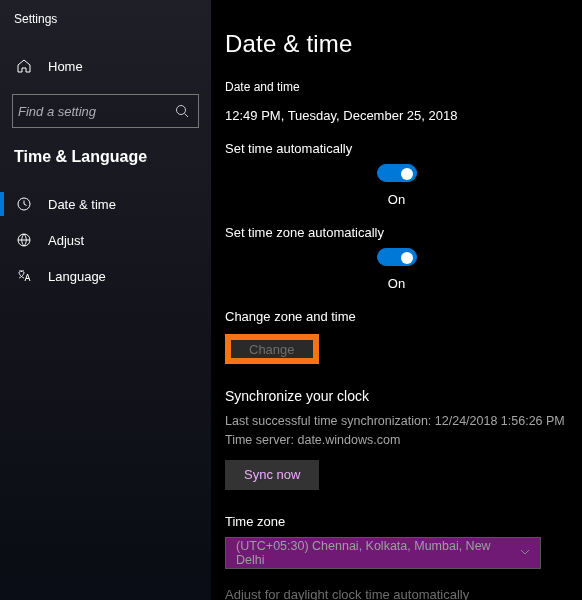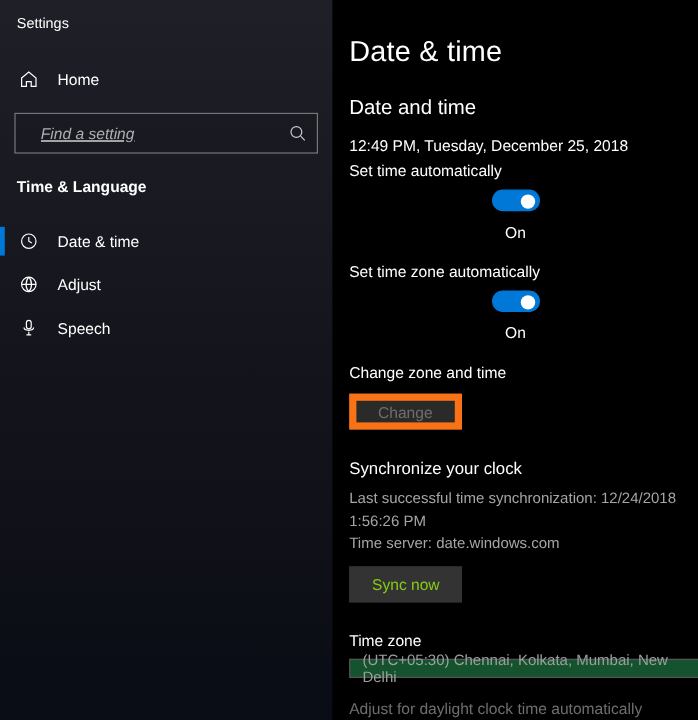--- a/index.html
+++ b/index.html
@@ -1,50 +1,50 @@
 <!DOCTYPE html>
 <html><head>
   <meta charset="utf-8">
   <style>
     * { margin:0; padding:0; box-sizing:border-box; font-family:"Segoe UI",-apple-system,Arial,sans-serif; -webkit-font-smoothing:antialiased; }
     body { width:582px; height:600px; background:#000; color:#fff; overflow:hidden; display:flex; }
-    .sidebar { width:277px; height:100%; background:linear-gradient(180deg,#1e1f27 0%,#12131a 60%,#0a0c15 100%); padding-top:12px; position:relative; display:flex; flex-direction:column; }
+    .sidebar { width:211px; height:100%; background:linear-gradient(180deg,#1e1f27 0%,#12131a 60%,#0a0c15 100%); padding-top:12px; position:relative; display:flex; flex-direction:column; }
     .app-title { font-size:12px; font-weight:400; color:#fff; padding-left:14px; height:22px; }
     .nav-row { display:flex; align-items:center; height:36px; padding-left:16px; gap:16px; cursor:default; }
     .nav-row.selected { position:relative; }
     .nav-row.selected::before { content:""; position:absolute; left:0; top:6px; bottom:6px; width:4px; background:#0078d7; }
     .nav-icon { width:16px; height:16px; display:flex; align-items:center; justify-content:center; }
     .nav-label { font-size:13px; color:#fff; }
-    .search-wrap { margin:10px 12px 10px 12px; height:34px; position:relative; border:1px solid #777; background:rgba(0,0,0,.05); display:flex; align-items:center; padding:0 30px 0 21px;text-decoration:underline; }
+    .search-wrap { margin:10px 12px 10px 12px; height:34px; position:relative; border:1px solid #777; background:rgba(0,0,0,.05); display:flex; align-items:center; padding:0 30px 0 5px; }
     .search-input { width:100%; background:transparent; border:none; outline:none; color:#eee; font-size:13px; }
     .search-input::placeholder { color:#aeaeb2; font-style:italic; }
     .search-icon { position:absolute; right:8px; top:8px; width:16px; height:16px; }
-    .cat-title { font-size:13px; font-weight:600; color:#fff; padding:10px 14px 10px 14px; }
+    .cat-title { font-size:16px; font-weight:600; color:#fff; padding:10px 14px 10px 14px; }
     .nav-list { margin-top:10px; }
     .main { flex:1; height:100%; background:#000; padding:30px 14px 0 14px; overflow:hidden; }
     .page-h1 { font-size:24px; font-weight:300; letter-spacing:.2px; margin-bottom:22px; }
-    .section-h { font-size:17px; font-weight:400; margin-bottom:14px; }
-    .time-text { font-size:13px; color:#fff; margin-bottom:6px; }
+    .section-h { font-size:12px; font-weight:400; margin-bottom:14px; }
+    .time-text { font-size:13px; color:#fff; margin-bottom:18px; }
     .grp { margin-bottom:18px; }
     .grp-label { font-size:13px; color:#fff; margin-bottom:8px; }
     .toggle { display:flex; align-items:center; gap:10px;flex-direction:column; }
     .switch { width:40px; height:18px; border-radius:9px; background:#0078d7; position:relative; border:1px solid #0078d7; }
     .switch.off { background:transparent; border:1px solid #666; }
     .switch .knob { position:absolute; top:2.5px; width:12px; height:12px; border-radius:50%; background:#fff; }
     .switch.on .knob { right:3px; }
     .switch.off .knob { left:3px; background:#777; }
     .switch.disabled { opacity:.5; }
     .toggle-text { font-size:13px; color:#fff; }
     .toggle-text.dim { color:#fef9c3; }
-    .btn { height:30px; padding:0 18px; background:#333; border:1px solid #333; color:#84cc16; font-size:13px; display:inline-flex; align-items:center; cursor:default; margin-top:2px; }
+    .btn { height:30px; padding:0 18px; background:#333; border:1px solid #333; color:#f0abfc; font-size:13px; display:inline-flex; align-items:center; cursor:default; margin-top:2px; }
     .btn.disabled { color:#6e6e6e; background:#2a2a2a; border:6px solid #f97316; }
     .sync { margin-top:24px; margin-bottom:24px; }
     .sync .small { font-size:12.5px; color:#a5a5a5; line-height:1.5; }
     .sync-h { font-size:14px; margin-bottom:8px; }
-    .tz-select { width:316px; height:16px; border:1px solid #555; background:#14532d; display:flex; align-items:center; padding:0 30px 0 10px; position:relative; font-size:12.5px; color:#9e9e9e; }
+    .tz-select { width:316px; height:32px; border:1px solid #555; background:#701a75; display:flex; align-items:center; padding:0 30px 0 10px; position:relative; font-size:12.5px; color:#9e9e9e; }
     .tz-select .chev { position:absolute; right:8px; top:7px; }
     .dim-label { font-size:13px; color:#6e6e6e; }
     svg { display:block; }
   </style>
 </head>
 <body>
 
 <div class="sidebar">
   <div class="app-title">Settings</div>
 
@@ -86,25 +86,24 @@
         <svg width="16" height="16" viewBox="0 0 16 16" fill="none" stroke="#fff" stroke-width="1">
             <circle cx="8" cy="8" r="6"></circle>
             <path d="M2 8 H14 M8 2 C5 5 5 11 8 14 M8 2 C11 5 11 11 8 14"></path>
           </svg>
       </span>
       <span class="nav-label">Adjust</span>
     </div>
     <div class="nav-row">
       <span class="nav-icon">
         <svg width="16" height="16" viewBox="0 0 16 16" fill="none" stroke="#fff" stroke-width="1">
-            <rect x="6" y="2" width="4" height="7" rx="2"></rect>
-            <path d="M4 8 C4 11 12 11 12 8 M8 11.5 V14 M6 14 H10"></path>
+            <path d="M3 3 H8 M5.5 3 V4 M3 4 C3 8 8 10 8 10 M8 4 C8 8 3 10 3 10 M9 13 L11.5 6 L14 13 M10 10.5 H13"></path>
           </svg>
       </span>
-      <span class="nav-label">Speech</span>
+      <span class="nav-label">Language</span>
     </div>
   </div>
 </div>
 
 <div class="main">
   <div class="page-h1">Date &amp; time</div>
 
   <div class="section-h">Date and time</div>
   <div class="time-text">12:49 PM, Tuesday, December 25, 2018</div>
 

